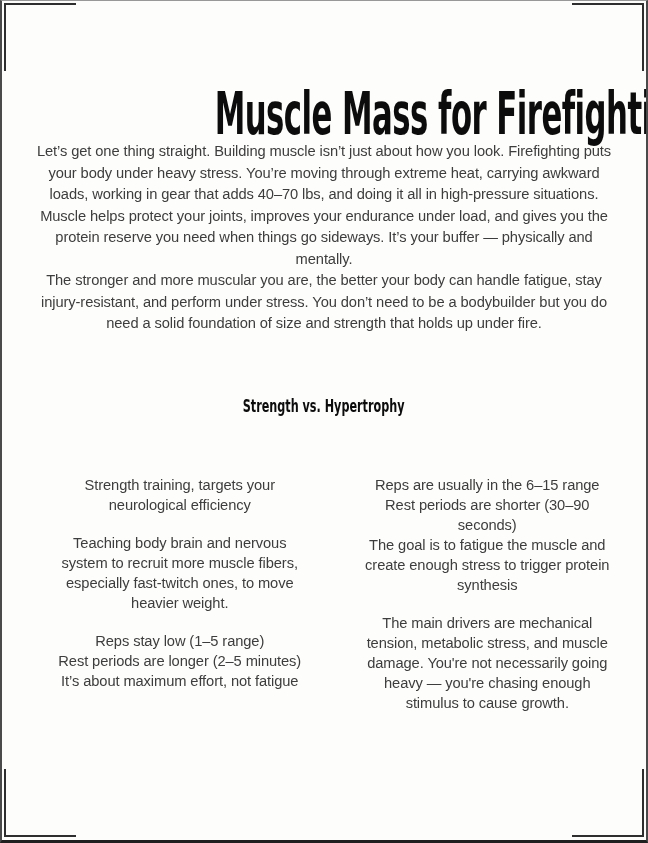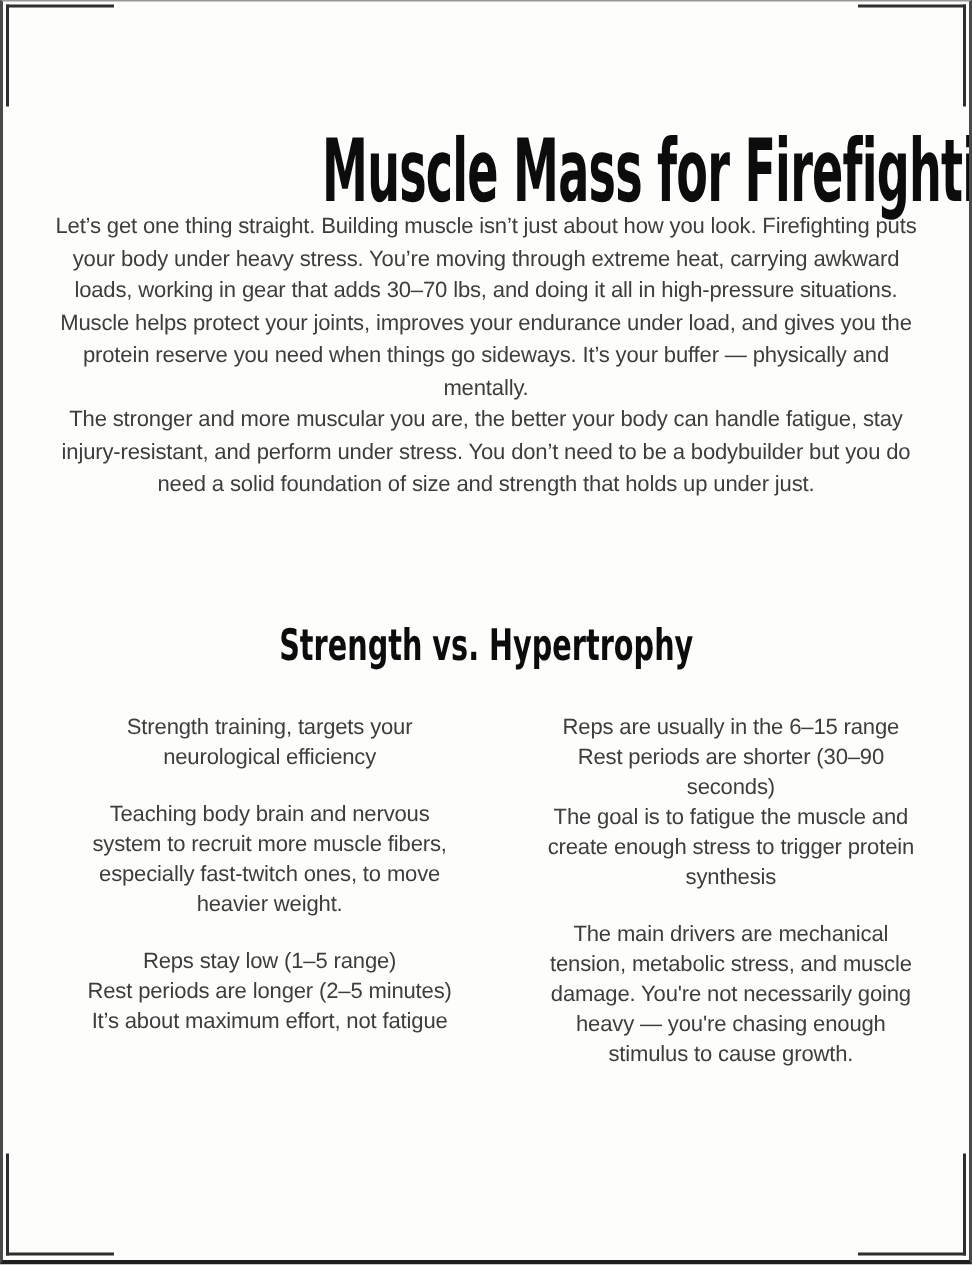--- a/index.html
+++ b/index.html
@@ -48,22 +48,22 @@
     transform: scaleX(0.53);
     transform-origin: 50% 50%;
   }
   .page-title {
     top: 44px;
     font-size: 58px;
     line-height: 60px;
     letter-spacing: -1px;
   }
   .section-title {
-    top: 390px;
-    font-size: 29px;
+    top: 376px;
+    font-size: 17px;
     line-height: 30px;
   }
   .section-title .condensed { transform: scaleX(0.66); }
 
   
   .intro {
     position: absolute;
     top: 140px;
     left: 32px;
     right: 32px;
@@ -105,23 +105,23 @@
 <div class="page">
 
   <div class="bracket tl"></div>
   <div class="bracket tr"></div>
   <div class="bracket bl"></div>
   <div class="bracket br"></div>
 
   <h1 class="display page-title"><span class="condensed">Muscle Mass for Firefighting</span></h1>
 
   <div class="intro">
-    <p>Let’s get one thing straight. Building muscle isn’t just about how you look. Firefighting puts your body under heavy stress. You’re moving through extreme heat, carrying awkward loads, working in gear that adds 30–70 lbs, and doing it all in high-pressure situations.</p>
+    <p>Let’s get one thing straight. Building muscle isn’t just about how you look. Firefighting puts your body under heavy stress. You’re moving through extreme heat, carrying awkward loads, working in gear that adds 40–70 lbs, and doing it all in high-pressure situations.</p>
     <p>Muscle helps protect your joints, improves your endurance under load, and gives you the protein reserve you need when things go sideways. It’s your buffer — physically and mentally.</p>
-    <p>The stronger and more muscular you are, the better your body can handle fatigue, stay injury-resistant, and perform under stress. You don’t need to be a bodybuilder but you do need a solid foundation of size and strength that holds up under just.</p>
+    <p>The stronger and more muscular you are, the better your body can handle fatigue, stay injury-resistant, and perform under stress. You don’t need to be a bodybuilder but you do need a solid foundation of size and strength that holds up under fire.</p>
   </div>
 
   <h2 class="display section-title"><span class="condensed">Strength vs. Hypertrophy</span></h2>
 
   <div class="columns">
     <div class="col">
       <p>Strength training, targets your neurological efficiency</p>
       <p>Teaching body brain and nervous system to recruit more muscle fibers, especially fast-twitch ones, to move heavier weight.</p>
       <p>Reps stay low (1–5 range)
 Rest periods are longer (2–5 minutes)

